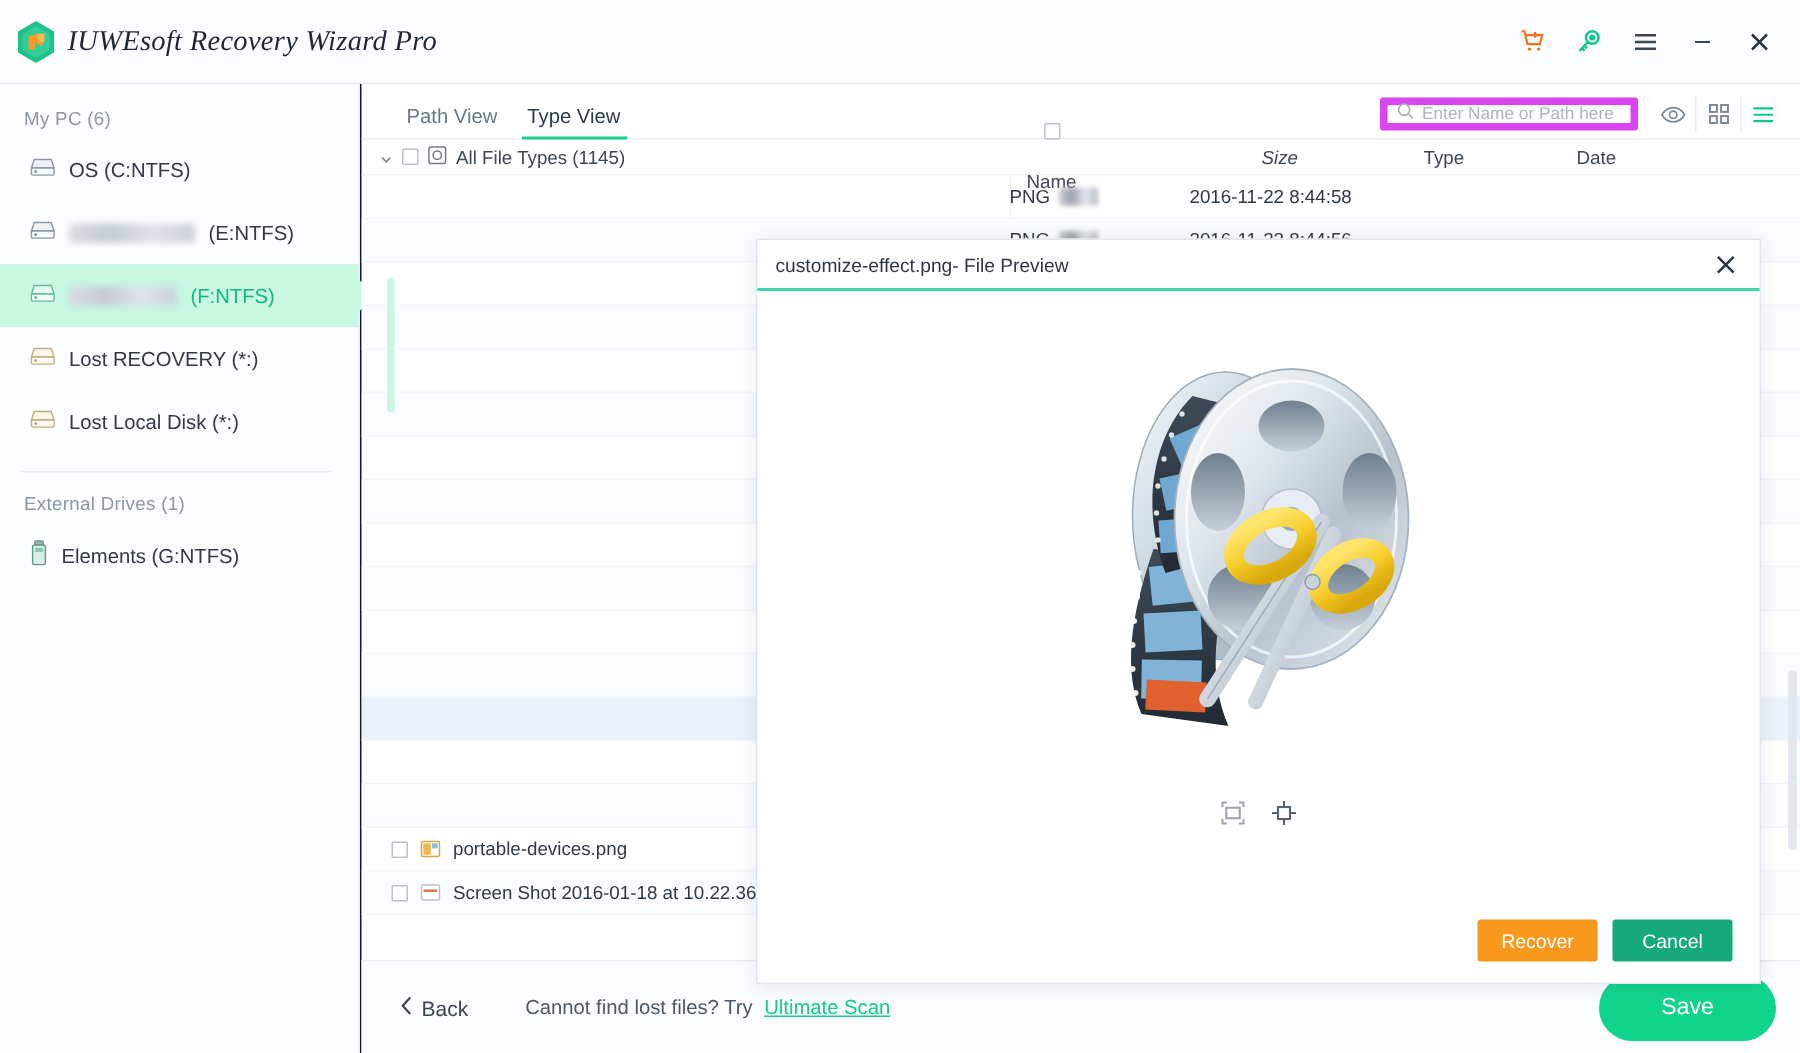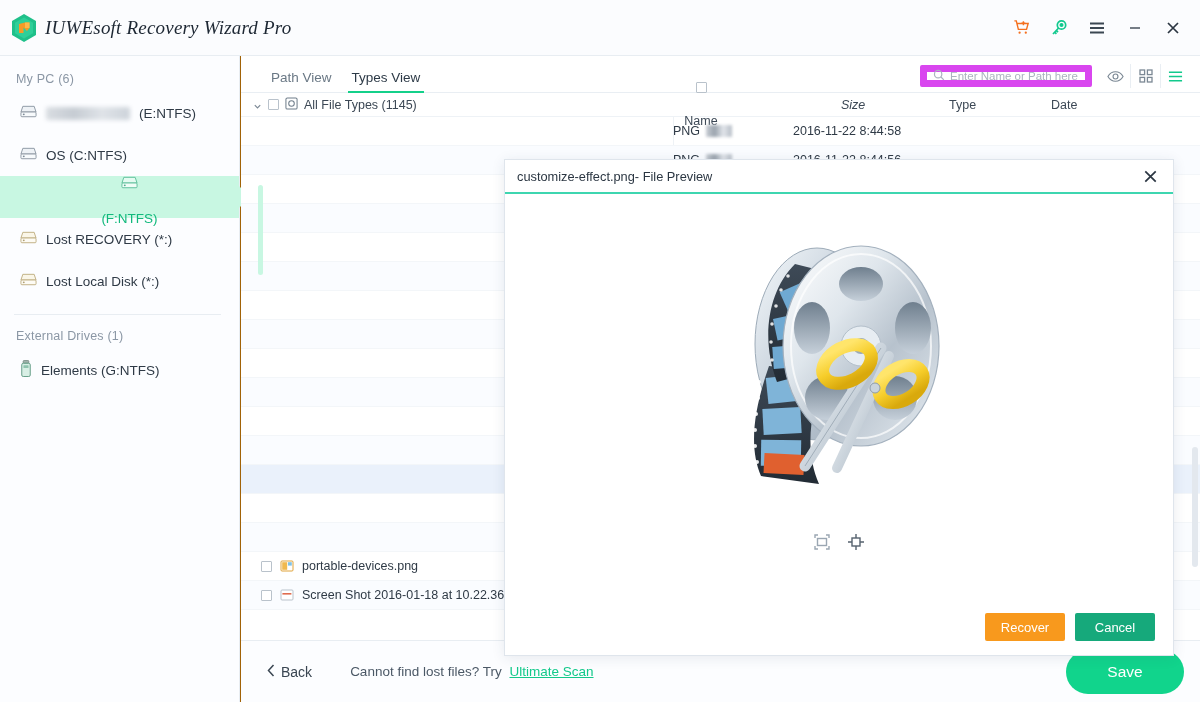--- a/index.html
+++ b/index.html
@@ -2,21 +2,21 @@
 <html><head>
 <meta charset="utf-8">
 <style>
   * { box-sizing: border-box; margin: 0; padding: 0; }
   html, body {
     width: 1200px; height: 702px;
     font-family: "Liberation Sans", sans-serif;
     background: #ffffff;
     overflow: hidden;
   }
-  #app { position: relative; width: 991px; height: 702px; background: #a16207; border-radius: 29px; }
+  #app { position: relative; width: 991px; height: 702px; background: #0f172a; border-radius: 29px; }
 
   
   .titlebar {
     position: absolute; top: 0; left: 0; width: 1200px; height: 56px;
     background: #fbfcfe; border-bottom: 1px solid #e8edf2;
     display: flex; align-items: center;
   }
   .brand { display: flex; align-items: center; padding-left: 10px; gap: 7px; }
   .logo-hex { width: 28px; height: 30px; position: relative; }
   .brand-name {
@@ -38,21 +38,21 @@
     padding-top: 16px;
   }
   .side-group-title {
     font-size: 12.5px; color: #8b97a5; padding: 0 0 6px 16px; letter-spacing: .2px;
   }
   .side-item {
     height: 42px; display: flex; align-items: center; gap: 9px;
     padding-left: 20px; font-size: 13.5px; color: #2f3a46; cursor: pointer;
     position: relative;
   }
-  .side-item.selected { background: #c8f7e2; color: #11b97c; flex-direction: column; }
+  .side-item.selected { background: #c8f7e2; color: #11b97c; }
   .side-item.selected .arrow-tip {
     position: absolute; right: -11px; top: 10px;
     width: 0; height: 0; border-top: 11px solid transparent;
     border-bottom: 11px solid transparent; border-left: 11px solid #c8f7e2;
   }
   .blurname {
     display: inline-block; height: 13px; border-radius: 2px;
     background: linear-gradient(90deg,#d9dde2,#c6ccd3,#dfe3e8,#cdd3da);
     filter: blur(2.2px); vertical-align: middle;
   }
@@ -70,21 +70,21 @@
   }
   .tab.active { color: #2d3a47; }
   .tab.active::after {
     content: ""; position: absolute; left: 6px; right: 6px; bottom: -1px;
     height: 2.5px; background: #14d08a;
   }
   .toolbar-right {
     position: absolute; right: 10px; bottom: 4px; display: flex; align-items: center; gap: 0;
   }
   .searchbox {
-    width: 172px; height: 22px; border: 7px solid #d946ef; border-radius: 2px;
+    width: 172px; height: 22px; border: 5px solid #d946ef; border-radius: 2px;
     display: flex; align-items: center; gap: 5px; padding: 0 6px; background: #fff;
   }
   .searchbox input {
     border: none; outline: none; font-size: 11.5px; color: #57636f;
     width: 140px; font-family: "Liberation Sans", sans-serif; background: transparent;
   }
   .searchbox input::placeholder { color: #aab4bf; }
   .tb-icon {
     width: 30px; height: 24px; display: flex; align-items: center; justify-content: center;
     cursor: pointer; border-left: 1px solid #e9eef3;
@@ -250,33 +250,33 @@
     <div class="side-group-title">My PC (6)</div>
 
     <div class="side-item">
       <span>
         <svg width="17" height="14" viewBox="0 0 18 14">
           <path d="M3 1h12l2 6H1z" fill="#eef2f6" stroke="#8c97a3" stroke-width="1"></path>
           <rect x="1" y="7" width="16" height="5" rx="1" fill="#f7fafc" stroke="#8c97a3" stroke-width="1"></rect>
           <circle cx="4" cy="9.5" r="1" fill="#7f8b97"></circle>
         </svg>
       </span>
-      <span class="blurname" style="width:84px"></span>
-      <span>(E:NTFS)</span>
+      <span>OS (C:NTFS)</span>
     </div>
 
     <div class="side-item">
       <span>
         <svg width="17" height="14" viewBox="0 0 18 14">
           <path d="M3 1h12l2 6H1z" fill="#eef2f6" stroke="#8c97a3" stroke-width="1"></path>
           <rect x="1" y="7" width="16" height="5" rx="1" fill="#f7fafc" stroke="#8c97a3" stroke-width="1"></rect>
           <circle cx="4" cy="9.5" r="1" fill="#7f8b97"></circle>
         </svg>
       </span>
-      <span>OS (C:NTFS)</span>
+      <span class="blurname" style="width:84px"></span>
+      <span>(E:NTFS)</span>
     </div>
 
     <div class="side-item selected">
       <span>
         <svg width="17" height="14" viewBox="0 0 18 14">
           <path d="M3 1h12l2 6H1z" fill="#e4fbf1" stroke="#5fbf9b" stroke-width="1"></path>
           <rect x="1" y="7" width="16" height="5" rx="1" fill="#f0fdf7" stroke="#5fbf9b" stroke-width="1"></rect>
           <circle cx="4" cy="9.5" r="1" fill="#4fae8c"></circle>
         </svg>
       </span>
@@ -321,21 +321,21 @@
         </svg>
       </span>
       <span>Elements (G:NTFS)</span>
     </div>
   </div>
 
   <div class="main">
 
     <div class="tabbar">
       <div class="tab">Path View</div>
-      <div class="tab active">Types View</div>
+      <div class="tab active">Type View</div>
 
       <div class="toolbar-right">
         <div class="searchbox">
           <span>
             <svg width="12" height="12" viewBox="0 0 14 14" fill="none" stroke="#aab4bf" stroke-width="1.4">
               <circle cx="6" cy="6" r="4.3"></circle>
                 <path d="M9.3 9.3L12.6 12.6"></path>
             </svg>
           </span>
           <input type="text" placeholder="Enter Name or Path here" style="">

